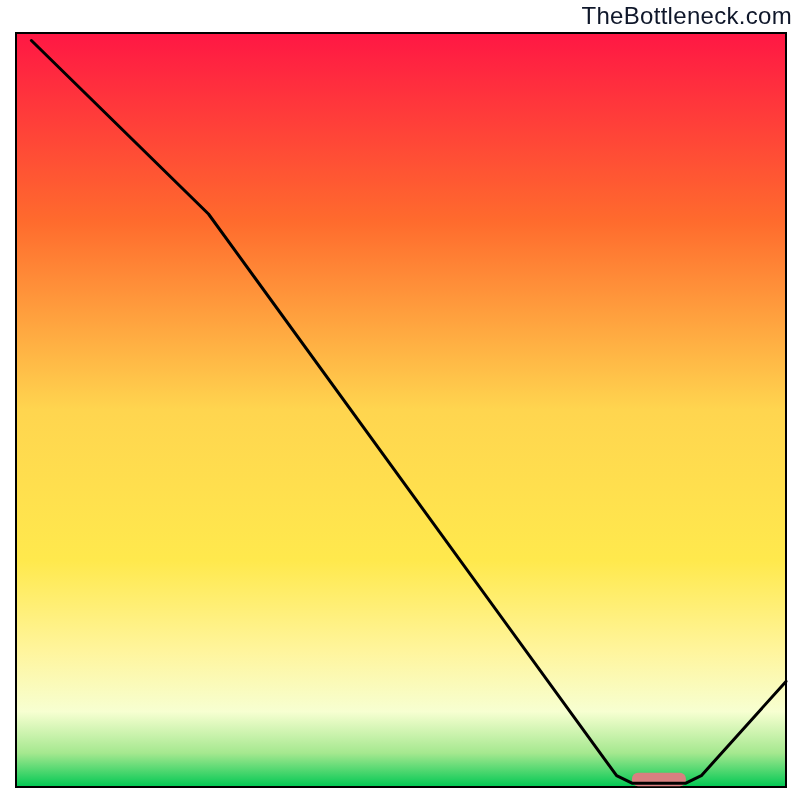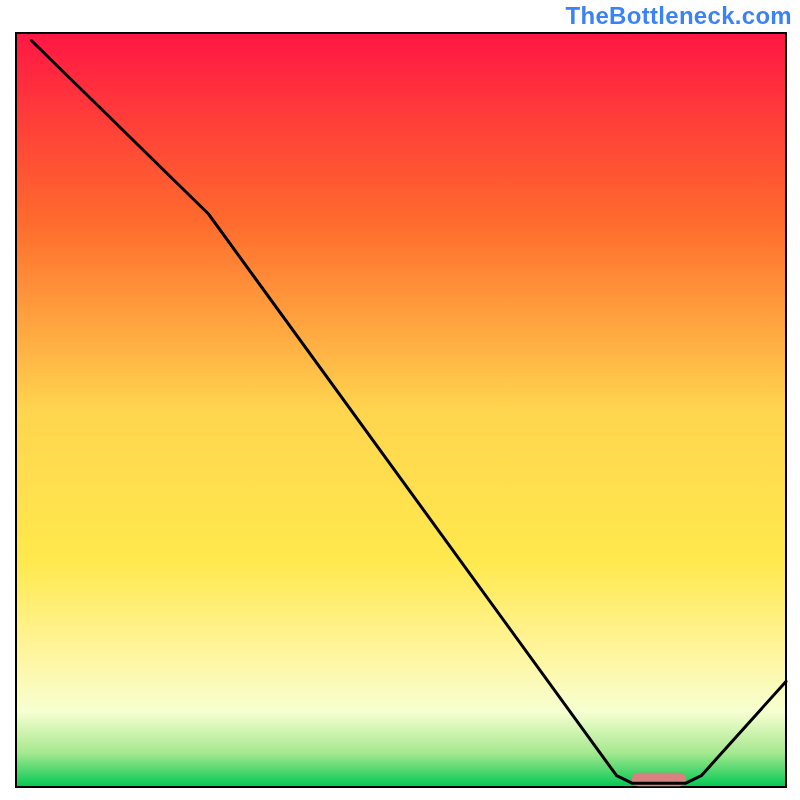--- a/index.html
+++ b/index.html
@@ -12,23 +12,23 @@
   }
   .chart-container {
     position: relative;
     width: 800px;
     height: 800px;
   }
   .watermark {
     position: absolute;
     top: 2px;
     right: 8px;
-    color: #3b82f6;
+    color: #0f172a;
     font-size: 24px;
-    font-weight: 700;
+    font-weight: 400;
     letter-spacing: 0.3px;
     z-index: 10;
     margin-left: 28px;
   }
   svg.chart {
     display: block;
     position: absolute;
     left: 0;
     top: 0;
   }

